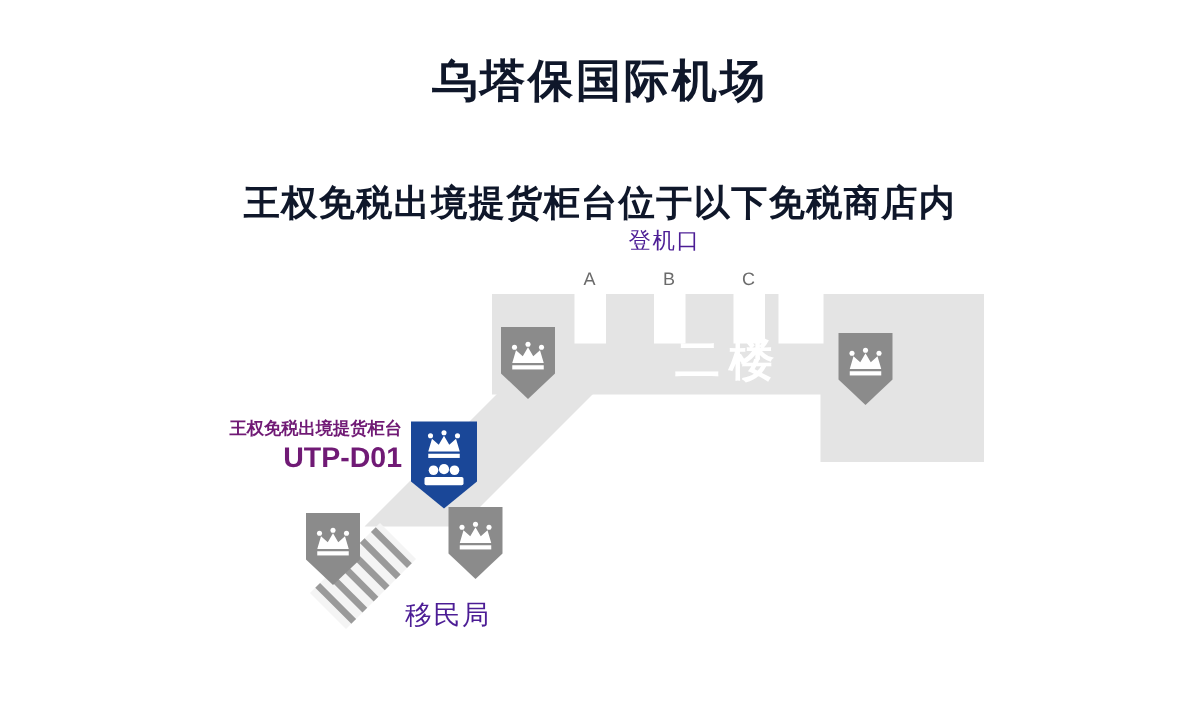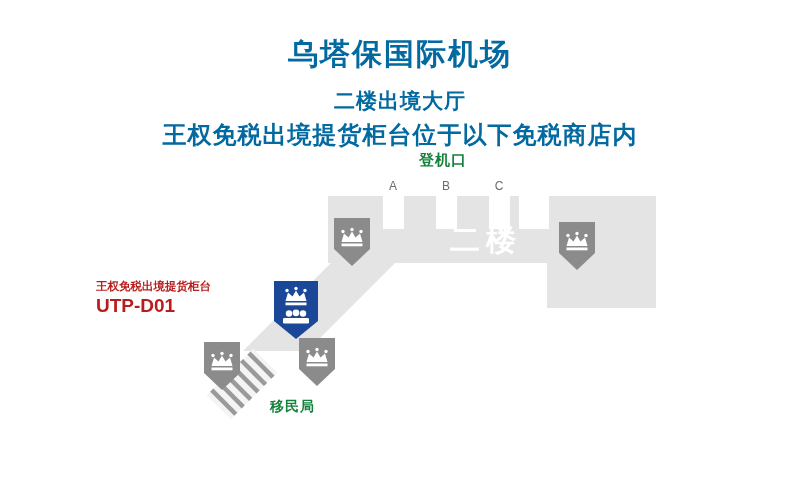--- a/index.html
+++ b/index.html
@@ -1,36 +1,35 @@
 <!DOCTYPE html>
 <html><head>
 <meta charset="utf-8">
 <style>
   html,body{margin:0;padding:0;background:#ffffff;}
   .page{position:relative;width:800px;height:477px;background:#ffffff;font-family:"Liberation Sans",sans-serif;overflow:hidden;}
-  .hdr{position:absolute;left:0;width:100%;text-align:center;color:#0369a1;font-weight:bold;}
+  .hdr{position:absolute;left:0;width:100%;text-align:center;color:#0f172a;font-weight:bold;}
   .title{top:34px;font-size:30px;letter-spacing:2px;}
   .subtitle{top:87px;font-size:21px;letter-spacing:1px;}
   .desc{top:119px;font-size:24px;letter-spacing:1px;}
-  .map-label{position:absolute;color:#15803d;font-weight:bold;}
+  .map-label{position:absolute;color:#4c1d95;font-weight:normal;}
   .gate-label{left:419px;top:151px;font-size:15px;letter-spacing:1px;}
-  .imm-label{left:270px;top:398px;font-size:14px;letter-spacing:1px;text-align:right;}
-  .counter-label{position:absolute;left:96px;top:280px;width:172px;color:#b91c1c;line-height:1.2;}
+  .imm-label{left:270px;top:398px;font-size:18px;letter-spacing:1px;text-align:right;}
+  .counter-label{position:absolute;left:96px;top:280px;width:172px;text-align:right;color:#701a75;line-height:1.2;}
   .counter-label .name{font-size:11.5px;font-weight:bold;}
   .counter-label .code{font-size:19px;font-weight:bold;margin-top:1px;}
   svg.floor{position:absolute;left:0;top:0;}
   svg text{font-family:"Liberation Sans",sans-serif;}
 </style>
 </head>
 <body>
 
 <div class="page">
 
   <div class="hdr title">乌塔保国际机场</div>
-  <div class="hdr subtitle">二楼出境大厅</div>
   <div class="hdr desc">王权免税出境提货柜台位于以下免税商店内</div>
 
   <svg class="floor" width="800" height="477" viewBox="0 0 800 477">
     <defs>
       <g id="crown" fill="#ffffff">
         <circle cx="3" cy="4.5" r="1.7"></circle>
         <circle cx="12" cy="2.5" r="1.7"></circle>
         <circle cx="21" cy="4.5" r="1.7"></circle>
         <path d="M1.5,15 L4,6.5 L8.5,10.5 L12,4.5 L15.5,10.5 L20,6.5 L22.5,15 Z"></path>
         <rect x="1.5" y="16.5" width="21" height="2.8"></rect>

